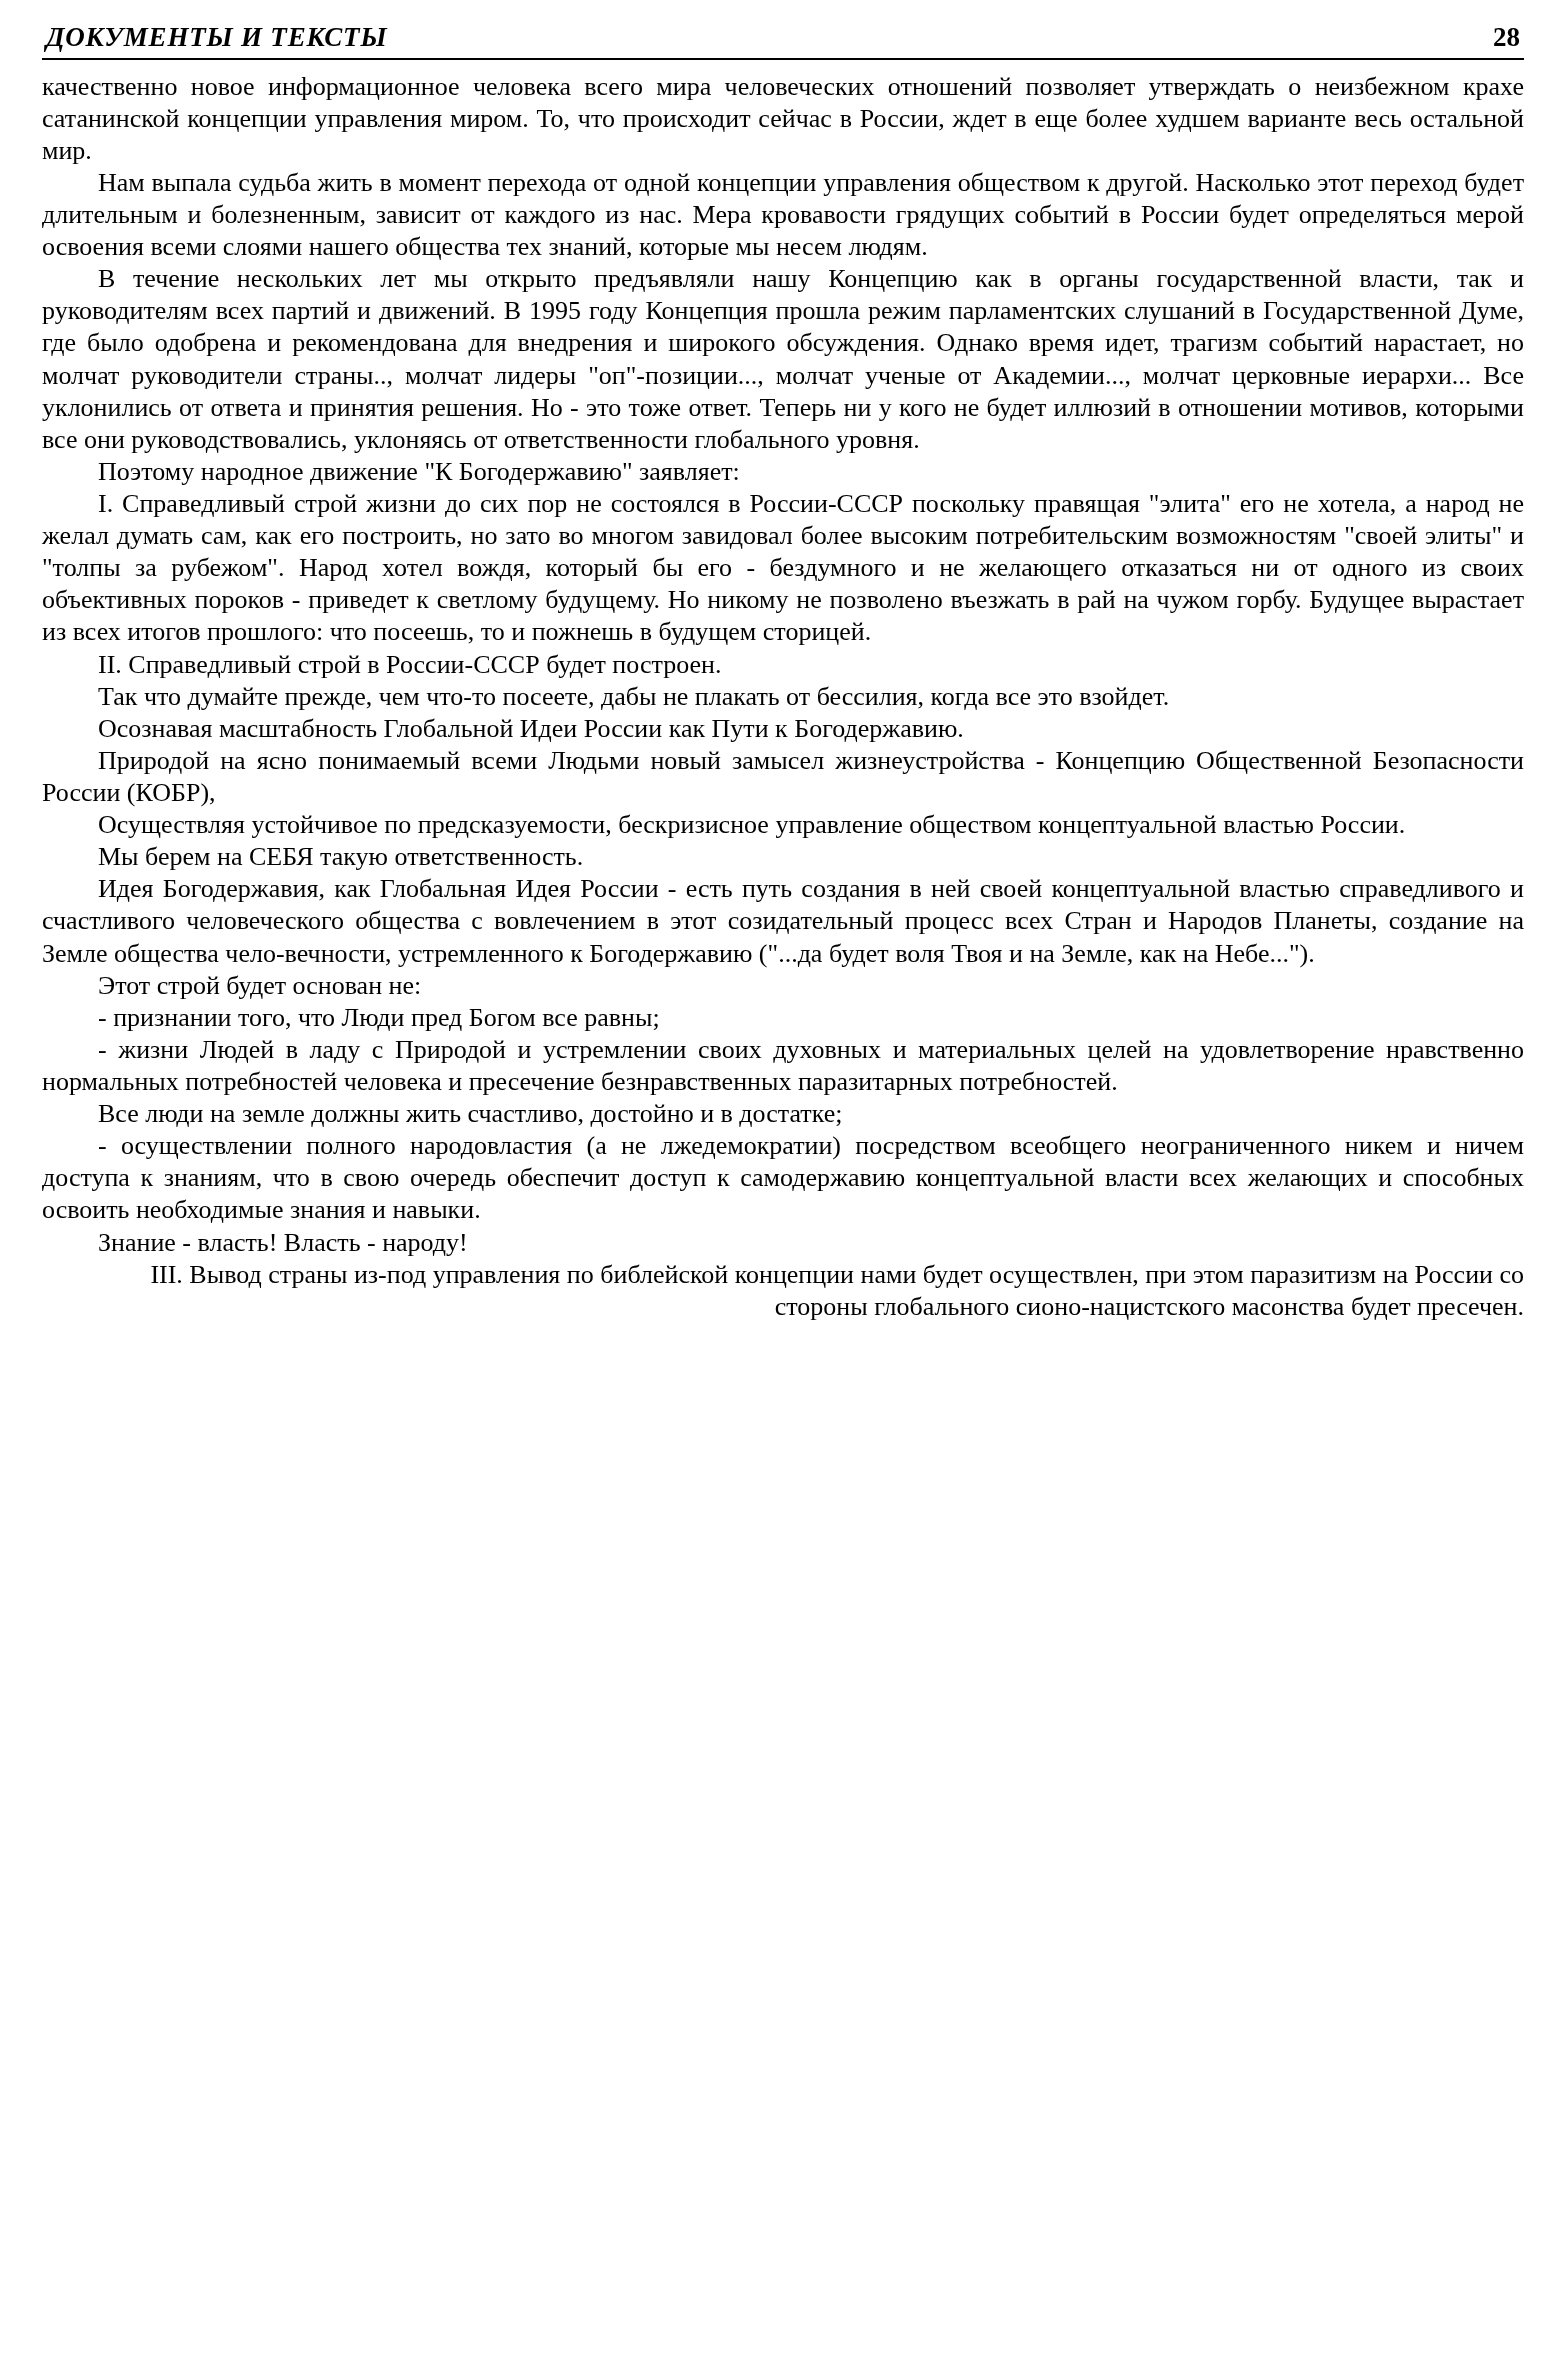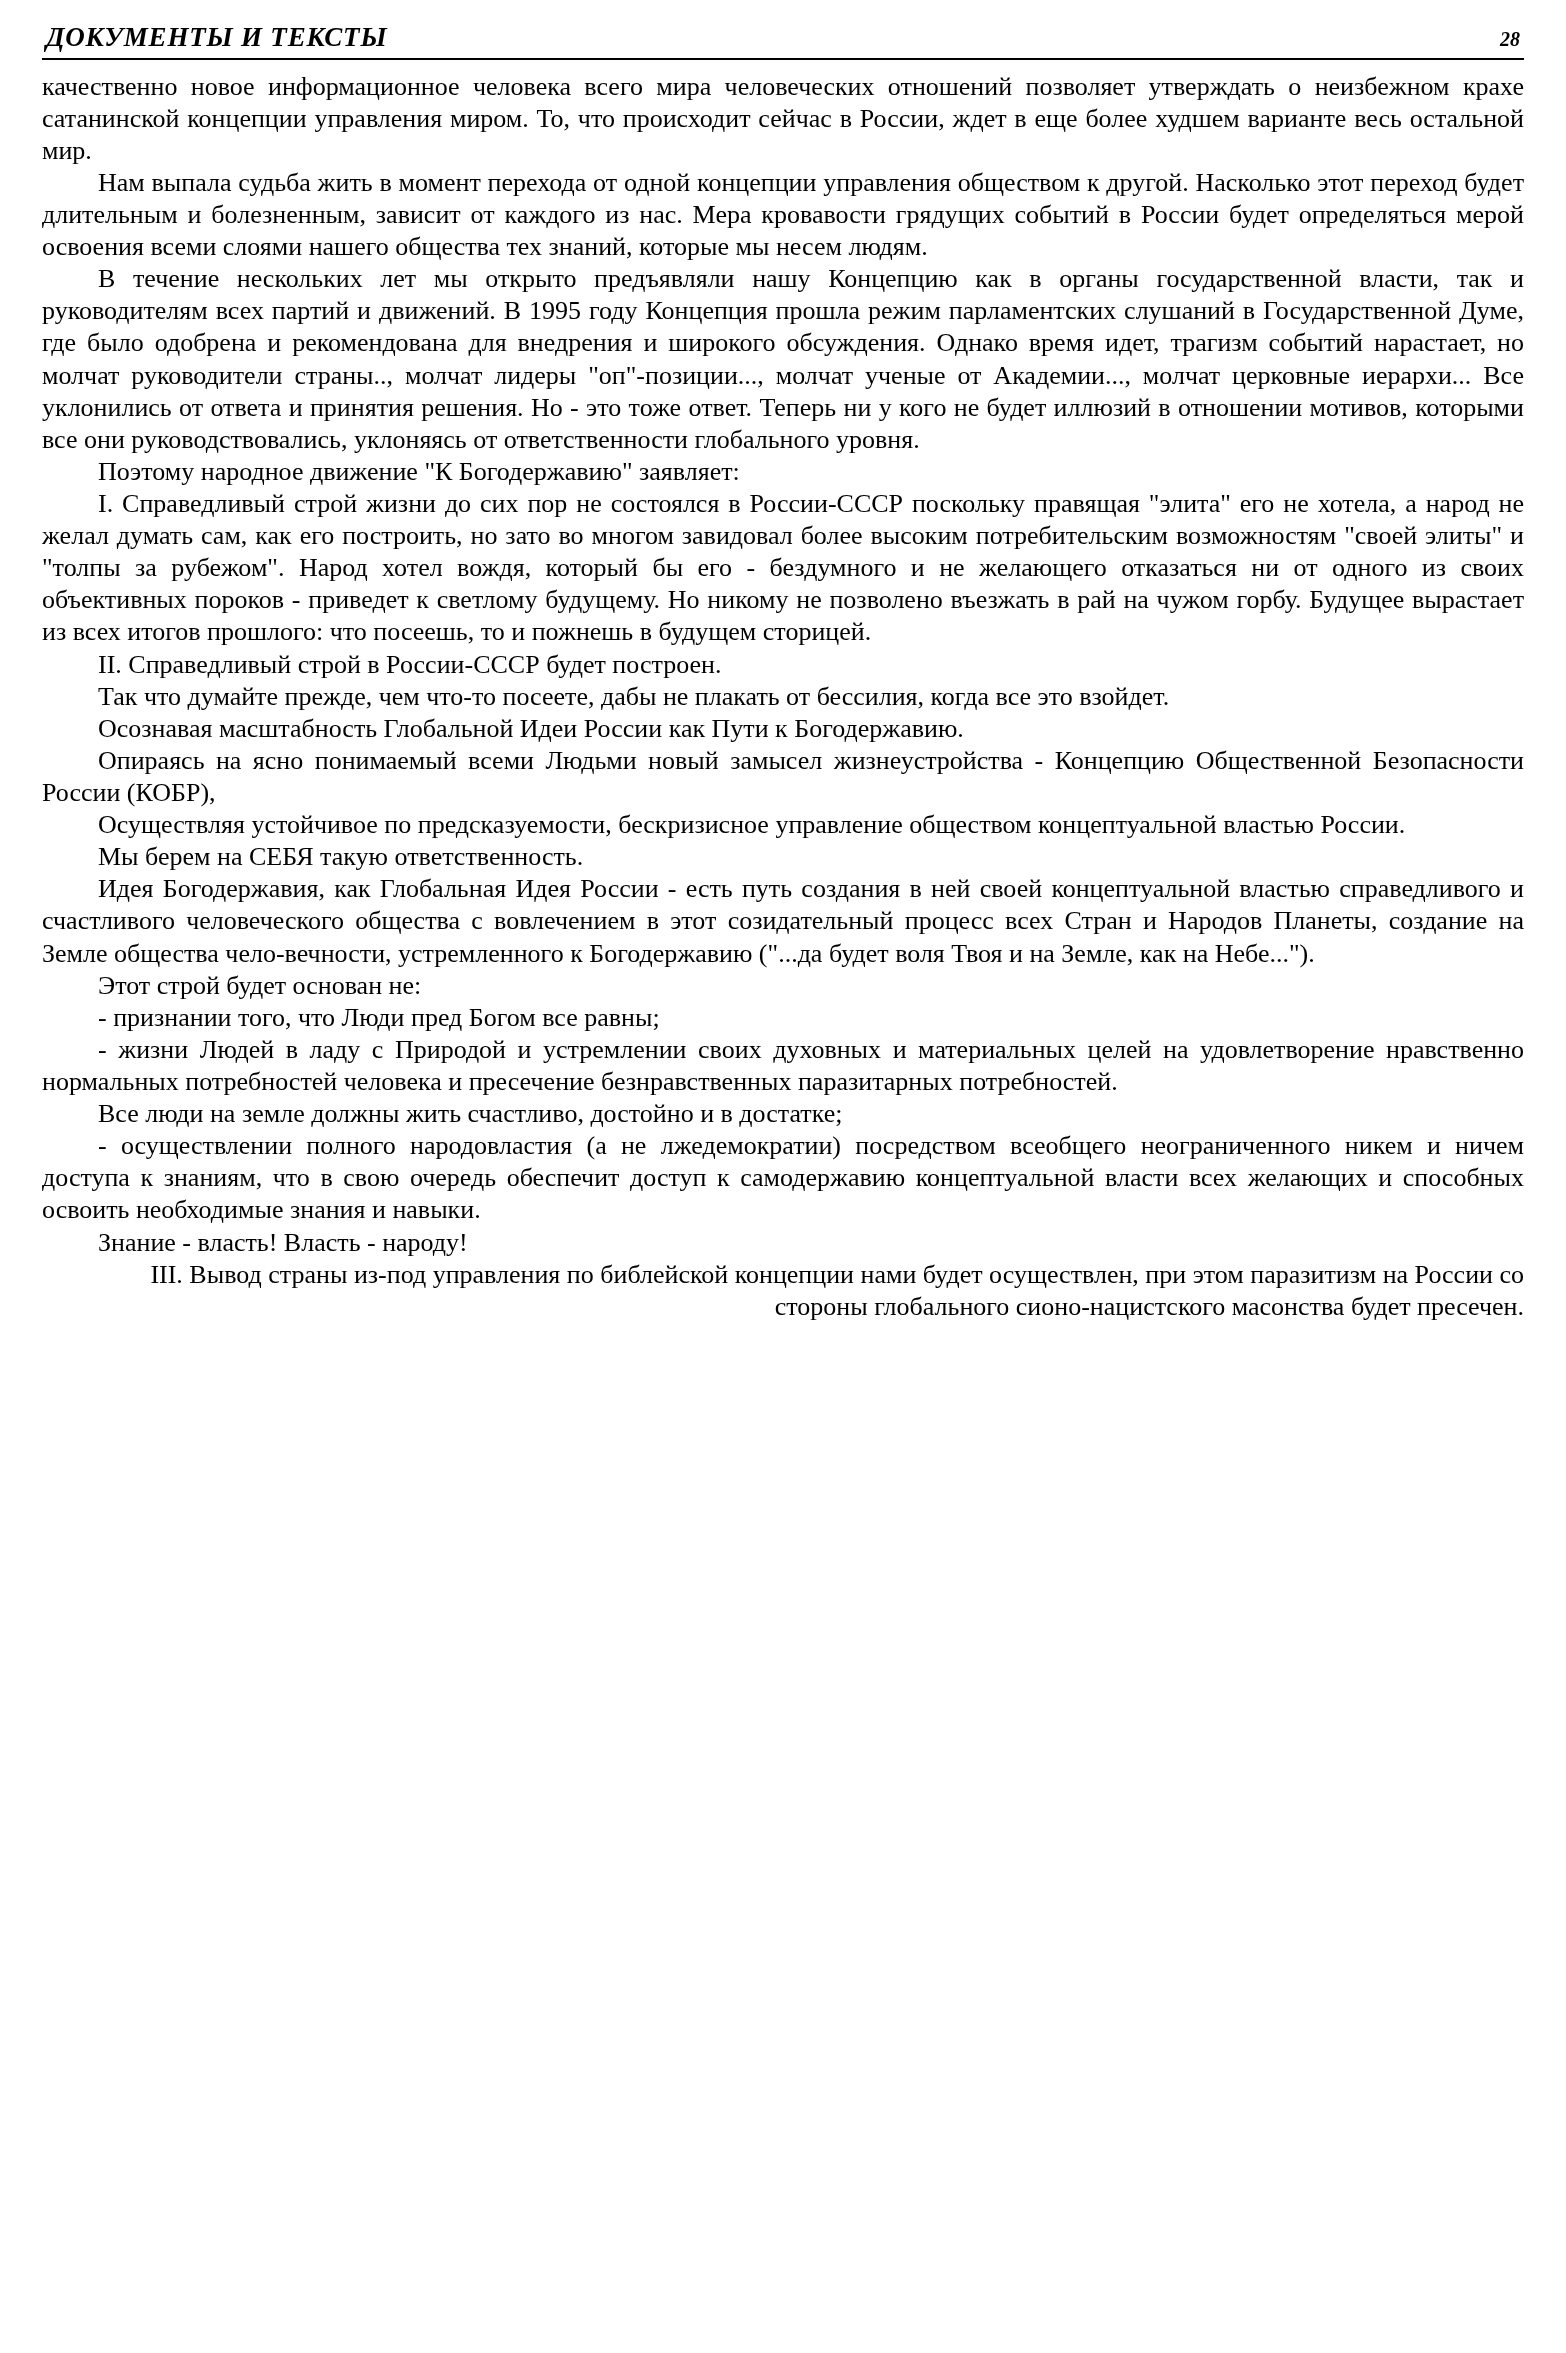--- a/index.html
+++ b/index.html
@@ -26,23 +26,22 @@
     justify-content: space-between;
     padding: 0 3.9px 3.9px 3.9px;
   }
   .header-title {
     font-style: italic;
     font-weight: bold;
     font-size: 27px;
     letter-spacing: 0.8px;
   }
   .header-page {
-    font-style: italic;
     font-weight: bold;
-    font-size: 20px;
+    font-size: 27px;
   }
   .rule {
     border-top: 2px solid #000;
     margin: 1.3px 0 10.4px 0;
   }
   .body-text {
     font-size: 26px;
     line-height: 1.235;
     text-align: justify;
     text-justify: inter-word;
@@ -75,21 +74,21 @@
 
   <div class="body-text">
     <p class="noindent">качественно новое информационное человека всего мира человеческих отношений позволяет утверждать о неизбежном крахе сатанинской концепции управления миром. То, что происходит сейчас в России, ждет в еще более худшем варианте весь остальной мир.</p>
     <p class="indent">Нам выпала судьба жить в момент перехода от одной концепции управления обществом к другой. Насколько этот переход будет длительным и болезненным, зависит от каждого из нас. Мера кровавости грядущих событий в России будет определяться мерой освоения всеми слоями нашего общества тех знаний, которые мы несем людям.</p>
     <p class="indent">В течение нескольких лет мы открыто предъявляли нашу Концепцию как в органы государственной власти, так и руководителям всех партий и движений. В 1995 году Концепция прошла режим парламентских слушаний в Государственной Думе, где было одобрена и рекомендована для внедрения и широкого обсуждения. Однако время идет, трагизм событий нарастает, но молчат руководители страны.., молчат лидеры "оп"-позиции..., молчат ученые от Академии..., молчат церковные иерархи... Все уклонились от ответа и принятия решения. Но - это тоже ответ. Теперь ни у кого не будет иллюзий в отношении мотивов, которыми все они руководствовались, уклоняясь от ответственности глобального уровня.</p>
     <p class="indent">Поэтому народное движение "К Богодержавию" заявляет:</p>
     <p class="indent">I. Справедливый строй жизни до сих пор не состоялся в России-СССР поскольку правящая "элита" его не хотела, а народ не желал думать сам, как его построить, но зато во многом завидовал более высоким потребительским возможностям "своей элиты" и "толпы за рубежом". Народ хотел вождя, который бы его - бездумного и не желающего отказаться ни от одного из своих объективных пороков - приведет к светлому будущему. Но никому не позволено въезжать в рай на чужом горбу. Будущее вырастает из всех итогов прошлого: что посеешь, то и пожнешь в будущем сторицей.</p>
     <p class="indent">II. Справедливый строй в России-СССР будет построен.</p>
     <p class="indent">Так что думайте прежде, чем что-то посеете, дабы не плакать от бессилия, когда все это взойдет.</p>
     <p class="indent">Осознавая масштабность Глобальной Идеи России как Пути к Богодержавию.</p>
-    <p class="indent">Опираясь на ясно понимаемый всеми Людьми новый замысел жизнеустройства - Концепцию Общественной Безопасности России (КОБР),</p>
+    <p class="indent">Природой на ясно понимаемый всеми Людьми новый замысел жизнеустройства - Концепцию Общественной Безопасности России (КОБР),</p>
     <p class="indent">Осуществляя устойчивое по предсказуемости, бескризисное управление обществом концептуальной властью России.</p>
     <p class="indent">Мы берем на СЕБЯ такую ответственность.</p>
     <p class="indent">Идея Богодержавия, как Глобальная Идея России - есть путь создания в ней своей концептуальной властью справедливого и счастливого человеческого общества с вовлечением в этот созидательный процесс всех Стран и Народов Планеты, создание на Земле общества чело-вечности, устремленного к Богодержавию ("...да будет воля Твоя и на Земле, как на Небе...").</p>
     <p class="indent">Этот строй будет основан не:</p>
     <p class="indent">- признании того, что Люди пред Богом все равны;</p>
     <p class="indent">- жизни Людей в ладу с Природой и устремлении своих духовных и материальных целей на удовлетворение нравственно нормальных потребностей человека и пресечение безнравственных паразитарных потребностей.</p>
     <p class="indent">Все люди на земле должны жить счастливо, достойно и в достатке;</p>
     <p class="indent">- осуществлении полного народовластия (а не лжедемократии) посредством всеобщего неограниченного никем и ничем доступа к знаниям, что в свою очередь обеспечит доступ к самодержавию концептуальной власти всех желающих и способных освоить необходимые знания и навыки.</p>
     <p class="indent">Знание - власть! Власть - народу!</p>
     <p class="indent">III. Вывод страны из-под управления по библейской концепции нами будет осуществлен, при этом паразитизм на России со стороны глобального сионо-нацистского масонства будет пресечен.</p>

